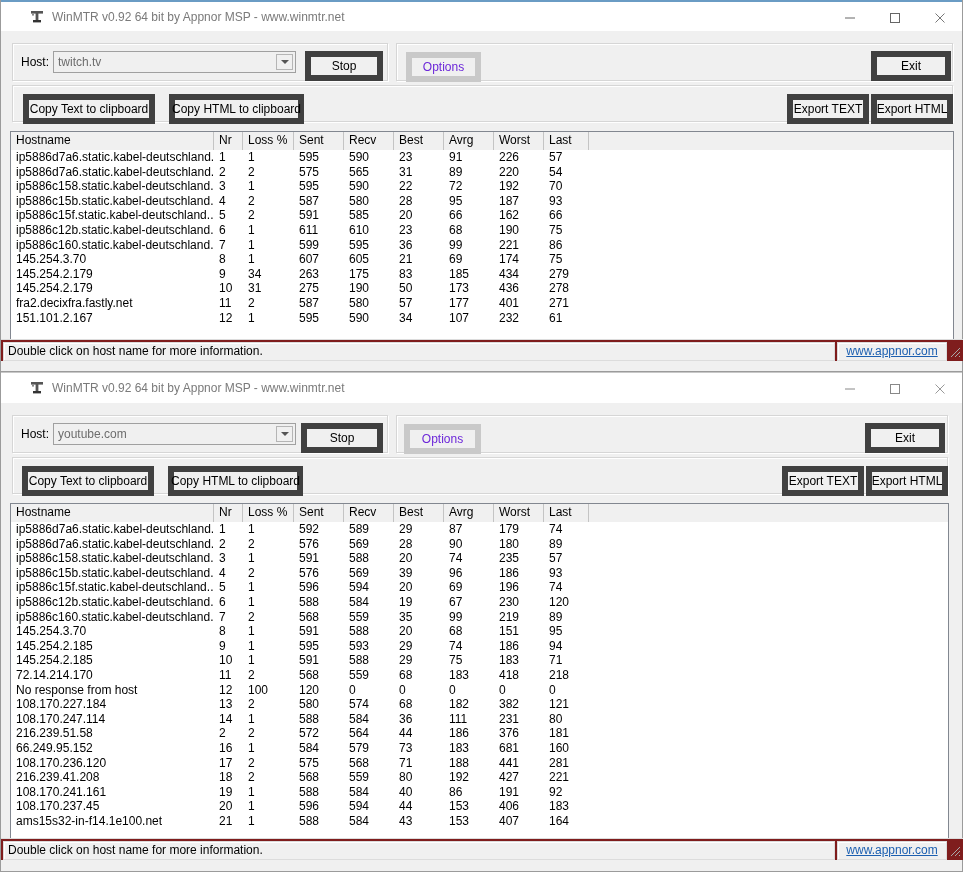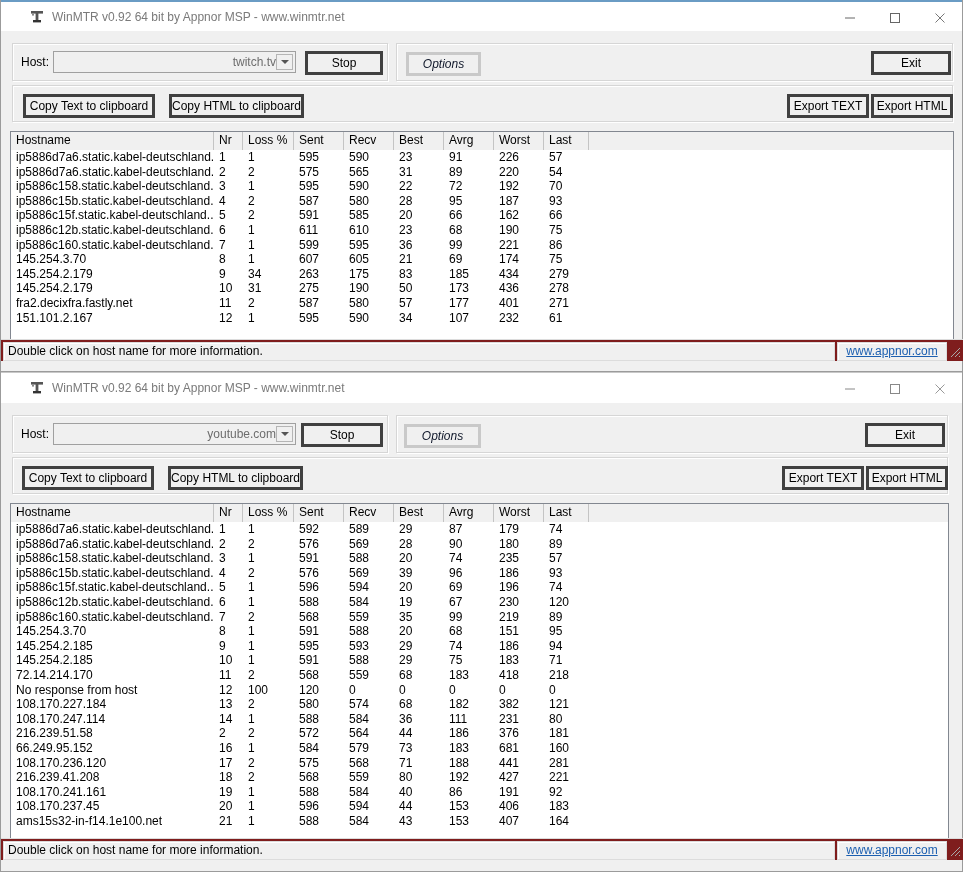--- a/index.html
+++ b/index.html
@@ -96,21 +96,20 @@
   }
 
   
   .combo {
     position: absolute;
     box-sizing: border-box;
     border: 1px solid #a0a0a0;
     background: #f0f0f0;
     display: flex;
     align-items: center;
-    text-align: right;
   }
   .combo-text {
     flex: 1;
     padding-left: 4px;
     color: #6d6d6d;
     font-size: 12px;
     white-space: nowrap;
     overflow: hidden;
   }
   .combo-arrow {
@@ -129,35 +128,34 @@
     width: 0; height: 0;
     border-left: 4px solid transparent;
     border-right: 4px solid transparent;
     border-top: 4px solid #555;
   }
 
   
   .btn {
     position: absolute;
     box-sizing: border-box;
-    border: 3px solid #404040;
+    border: 6px solid #404040;
     background: #f0f0f0;
     font-family: "Liberation Sans", sans-serif;
     font-size: 12px;
     color: #000;
     display: flex;
     align-items: center;
     justify-content: center;
     white-space: nowrap;
     padding: 9px;
   }
   .btn.disabled {
-    color: #0f172a;
+    color: #6d28d9;
     border-color: #c9c9c9;
-    font-style: italic;
   }
 
   
   .listview {
     position: absolute;
     background: #ffffff;
     border: 1px solid #828790;
     box-sizing: border-box;
     overflow: hidden;
   }

